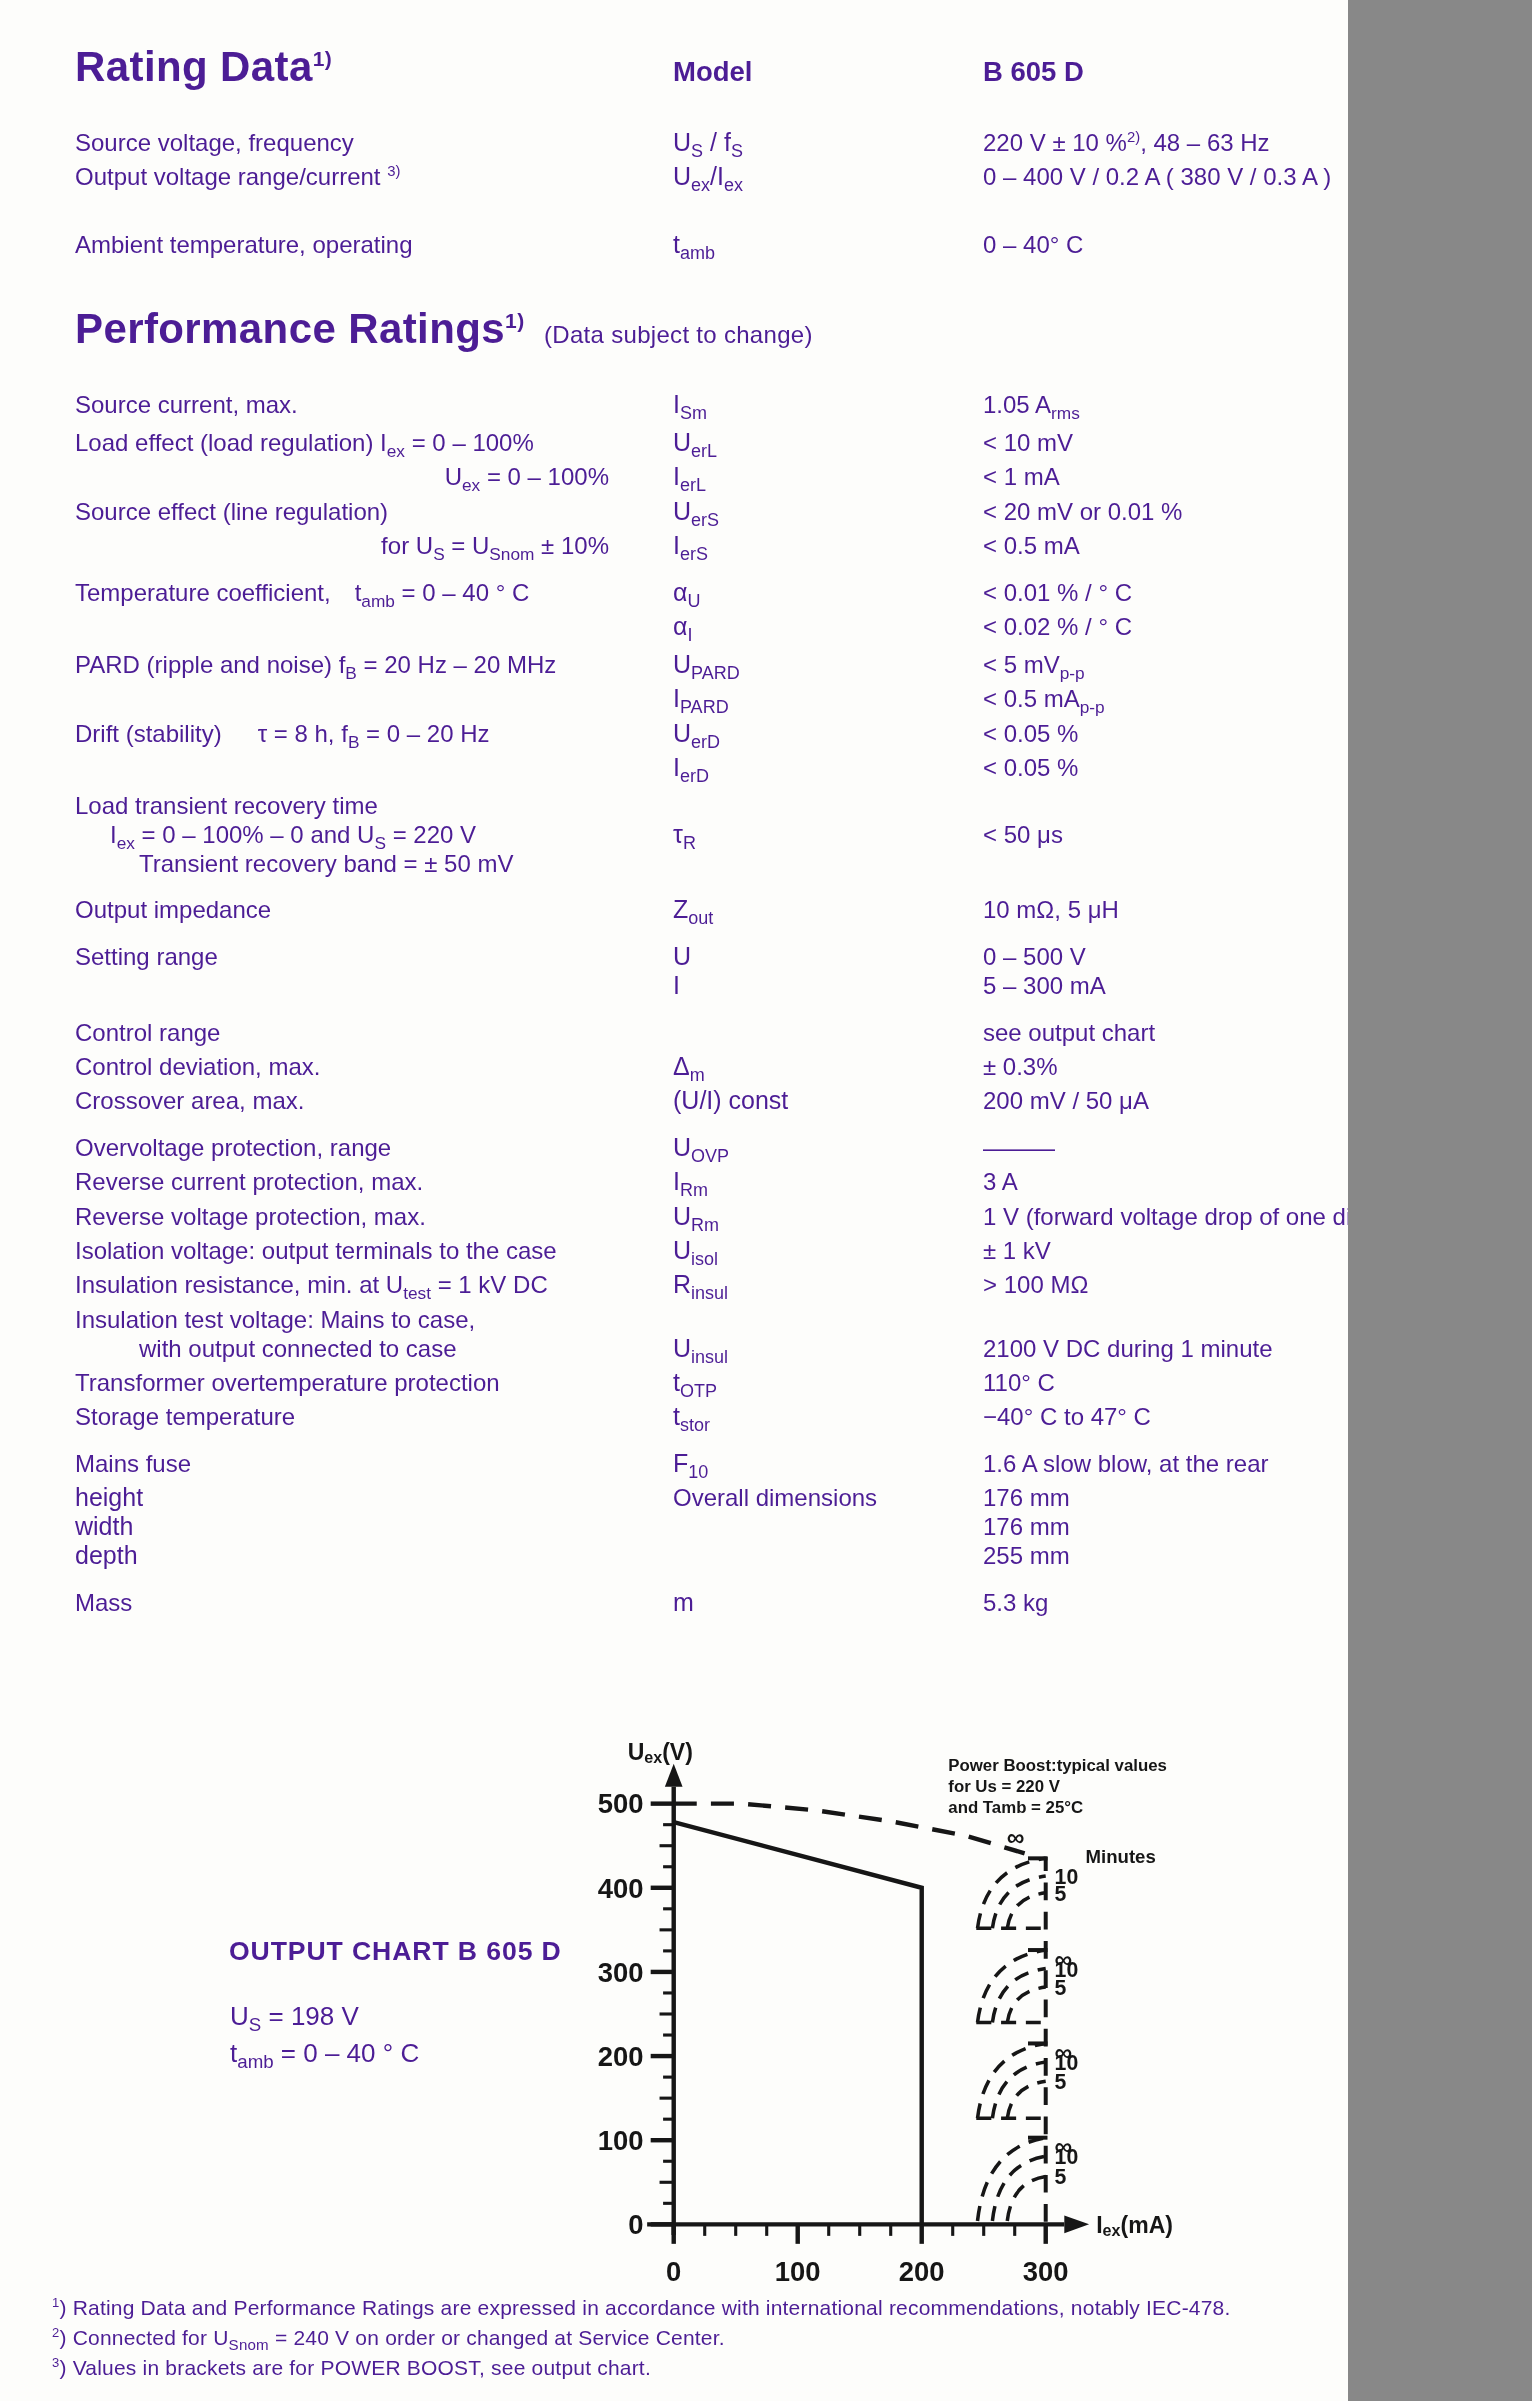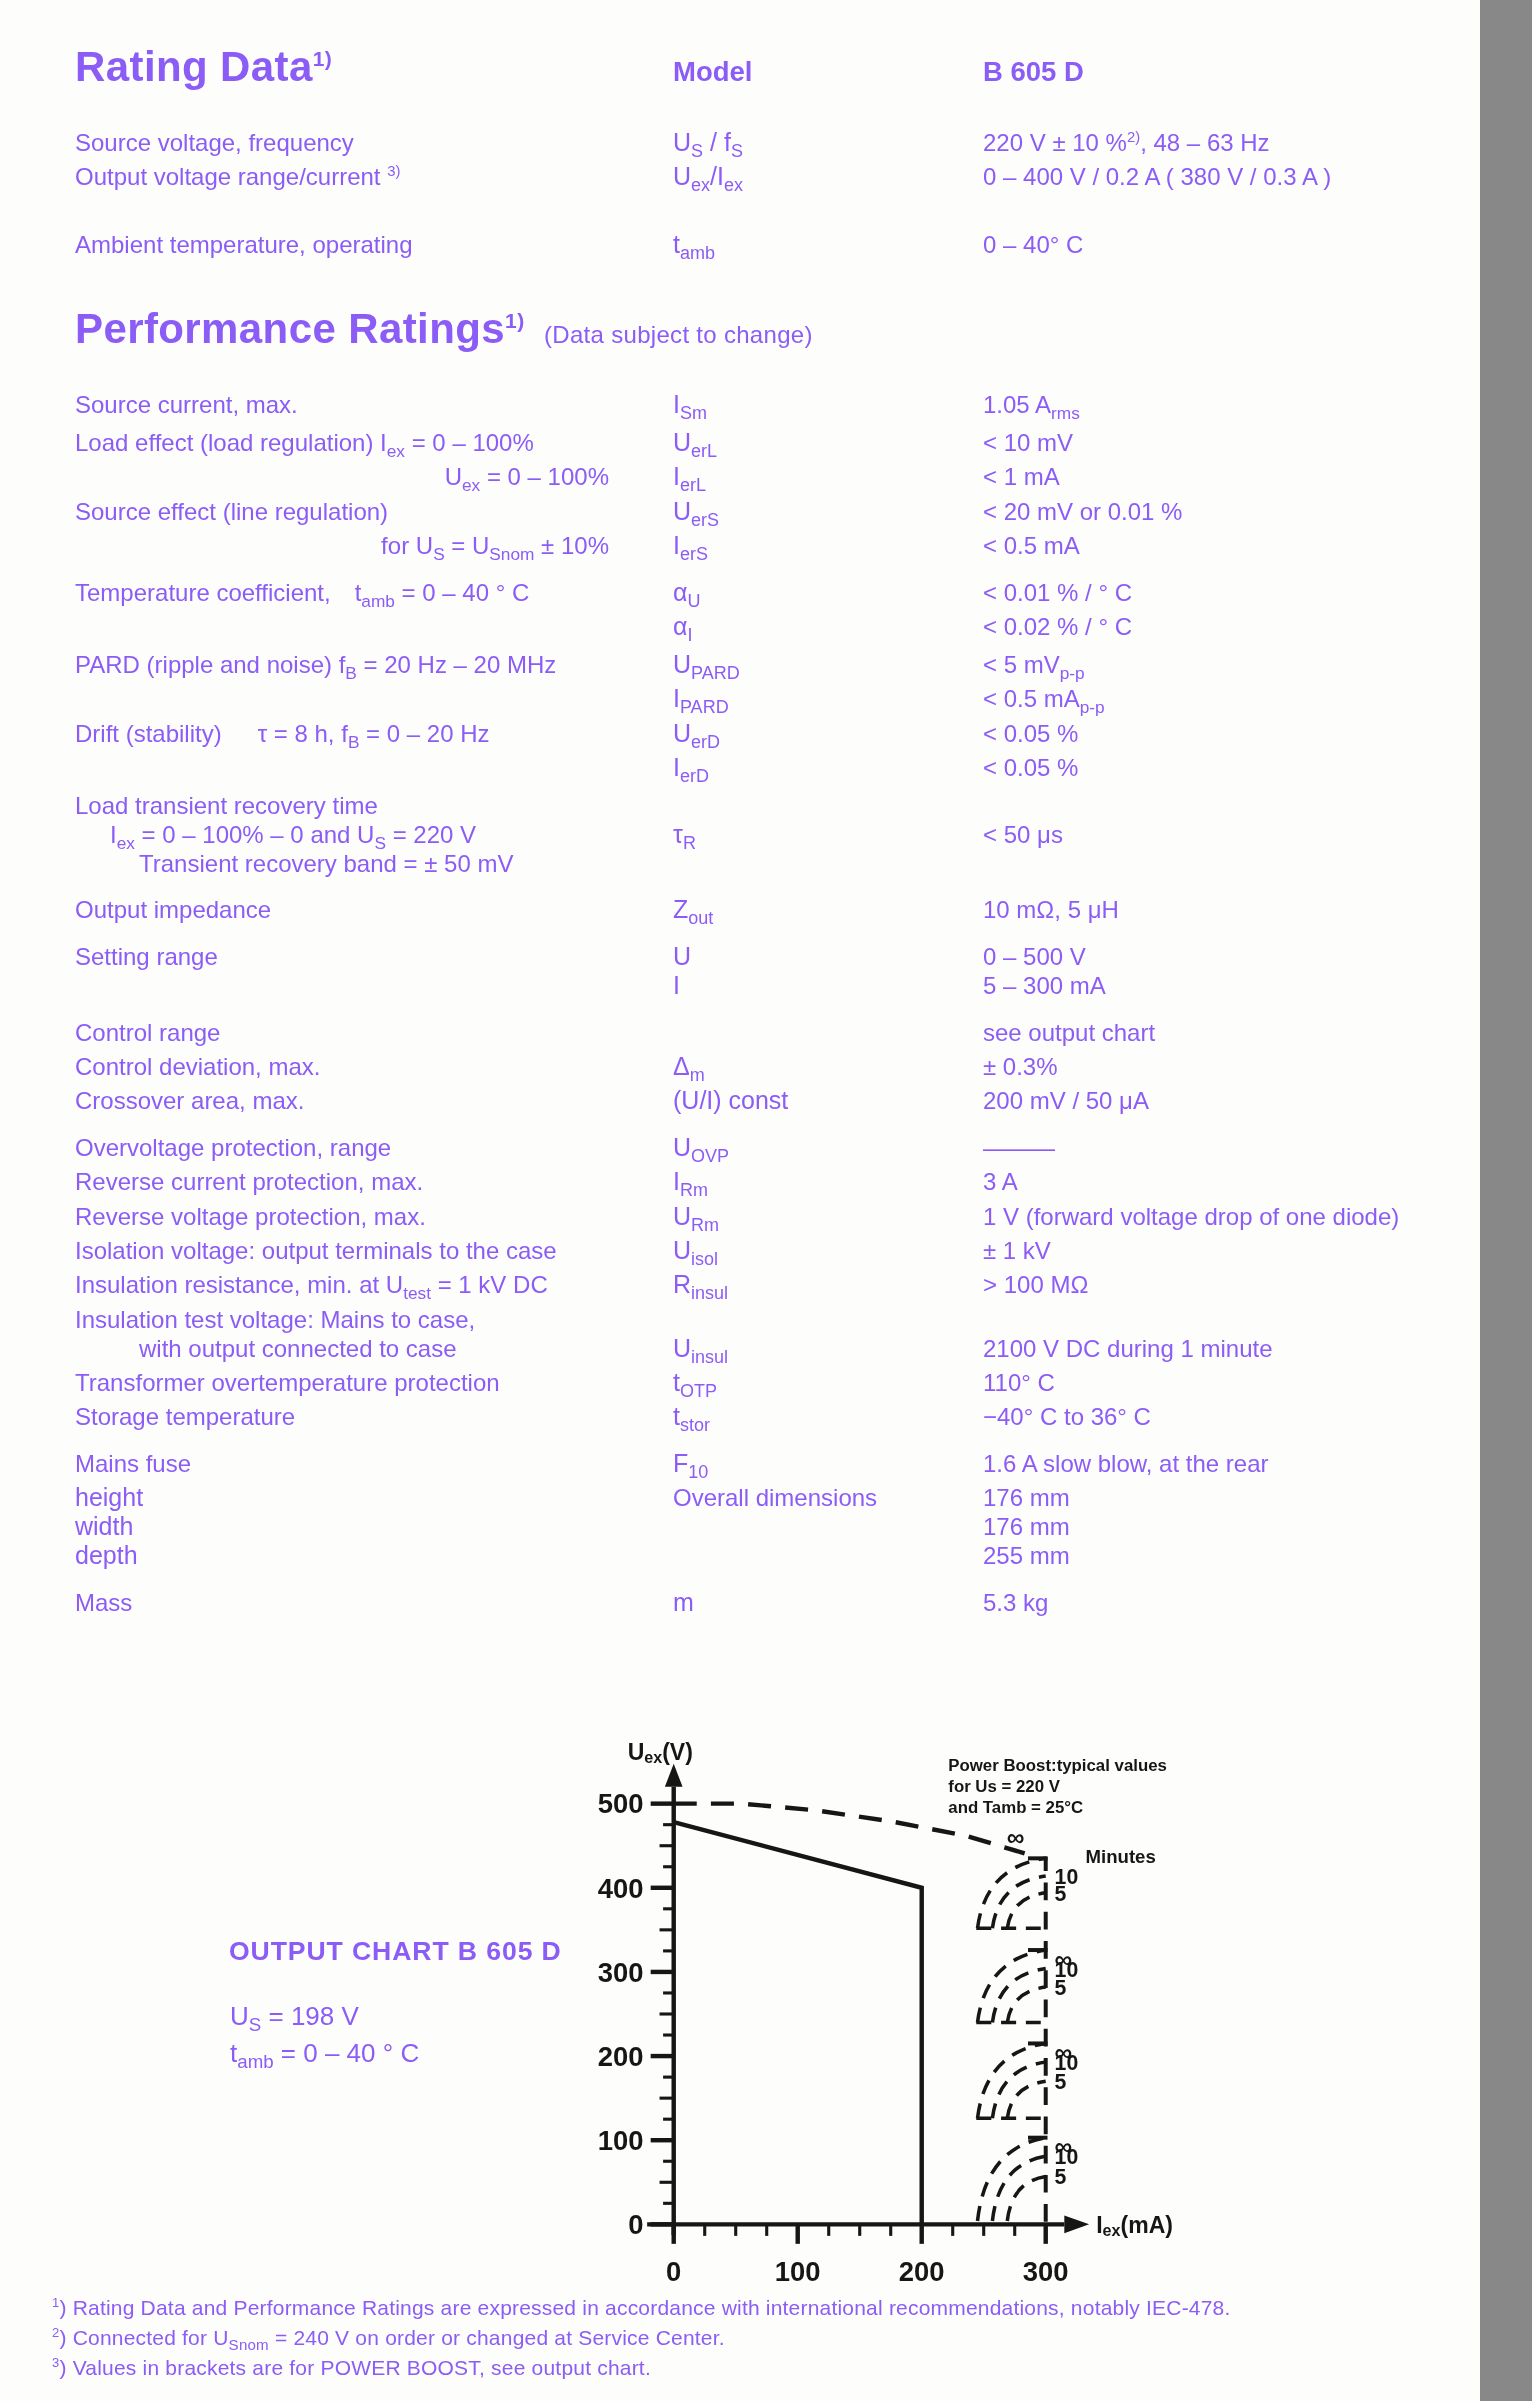--- a/index.html
+++ b/index.html
@@ -1,20 +1,20 @@
 <!DOCTYPE html>
 <html style="font-size:14px"><head>
 <meta charset="utf-8">
 <style>
   html,body{margin:0;padding:0;background:#888;}
   .page{
     position:relative;
-    width:1480px;height:2401px;
+    width:1348px;height:2401px;
     background:#fdfdfb;
-    color:#8b5cf6;
+    color:#4c1d95;
     font-family:"Liberation Sans",sans-serif;
     overflow:hidden;
   }
   
   .section-head{
     display:grid;
     grid-template-columns:598px 310px 1fr;
     padding-left:75px;padding-right:26.6px;
     align-items:baseline;
   }
@@ -380,21 +380,21 @@
           </div>
         </div>
         <div class="spec-row">
           <div class="cell label">
             <div>Storage temperature</div>
           </div>
           <div class="cell symbol">
             <div>t<sub>stor</sub></div>
           </div>
           <div class="cell value">
-            <div>−40° C to 36° C</div>
+            <div>−40° C to 47° C</div>
           </div>
         </div>
         <div class="spec-row gap-md">
           <div class="cell label">
             <div>Mains fuse</div>
           </div>
           <div class="cell symbol">
             <div>F<sub>10</sub></div>
           </div>
           <div class="cell value">

